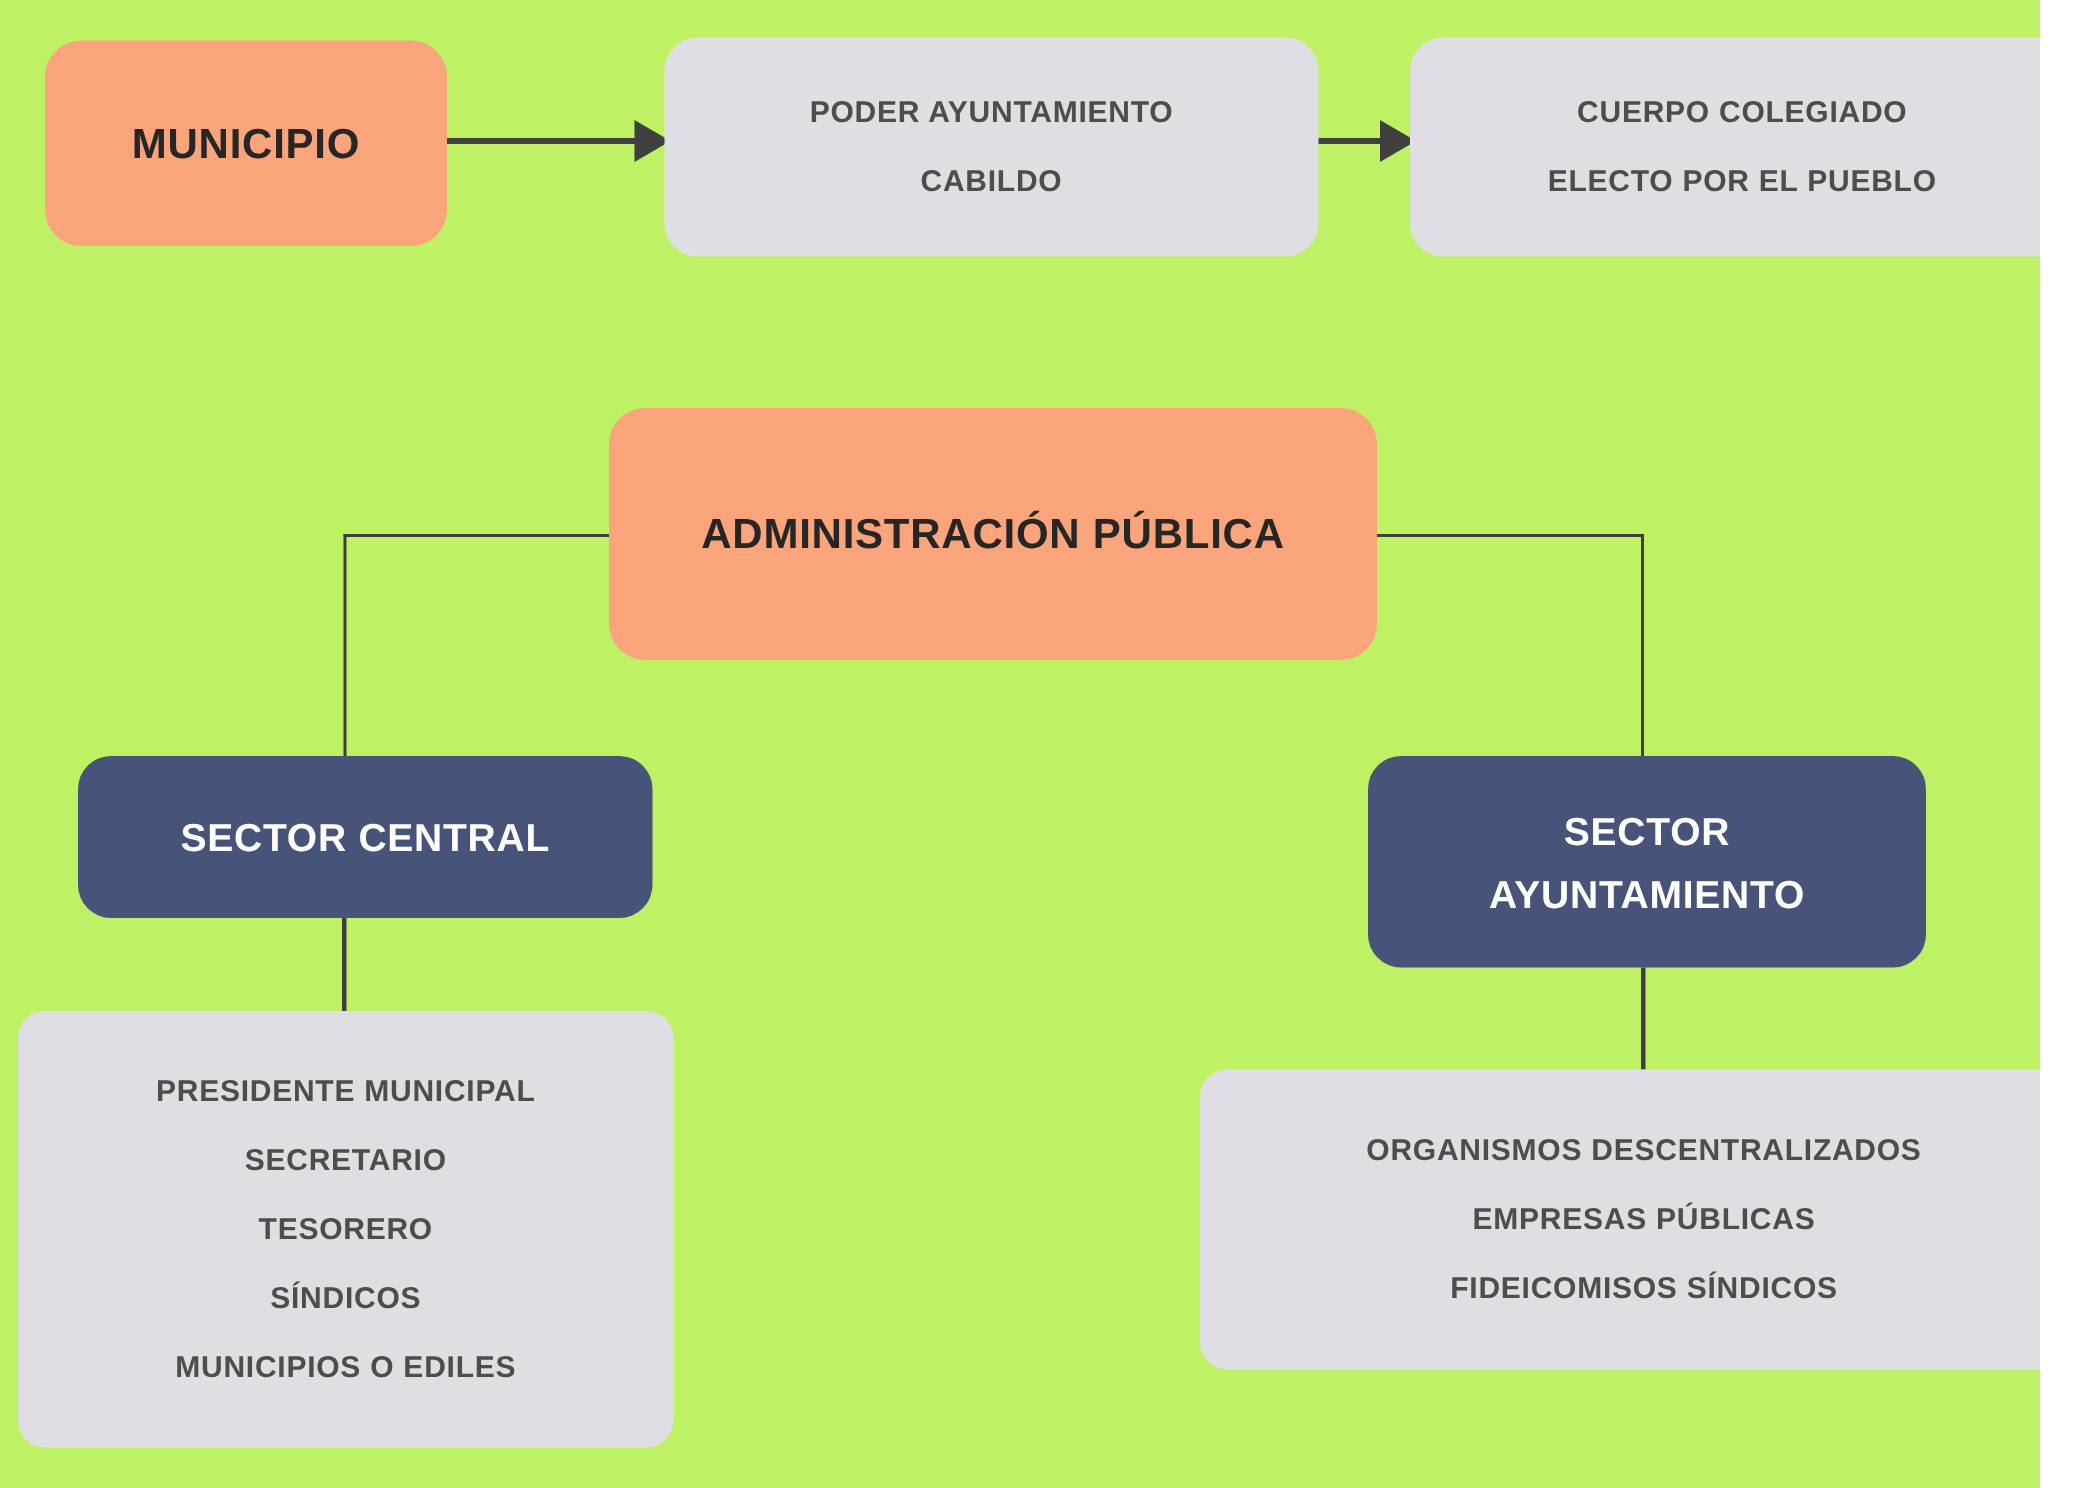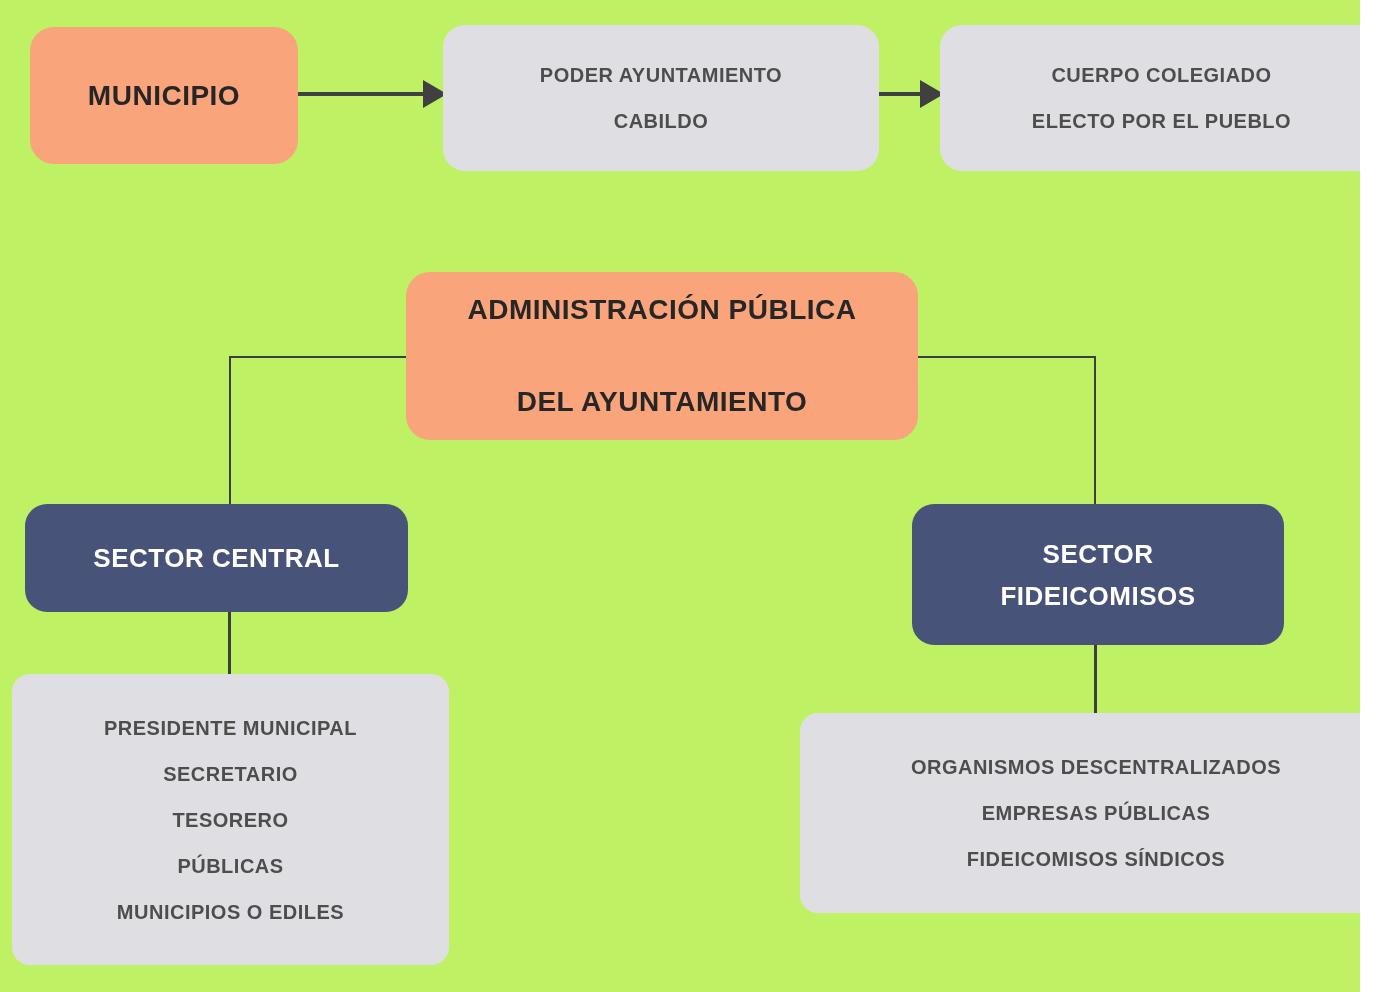--- a/index.html
+++ b/index.html
@@ -104,46 +104,45 @@
   <div class="arrow-line" style="left:879px; top:92px; width:42px;"></div>
   <div class="arrow-head" style="left:920px; top:80px;"></div>
 
   <div class="node node-gray" style="left:940px; top:25px; width:443px; height:146px;">
     <span class="line">CUERPO COLEGIADO</span>
     <span class="line">ELECTO POR EL PUEBLO</span>
   </div>
 
   <div class="node node-orange" style="left:406px; top:272px; width:512px; height:168px;gap:46px;">
     <span class="line">ADMINISTRACIÓN PÚBLICA</span>
-    <span class="line">DEL AYUNTAMIENTO</span>
   </div>
 
   <div class="conn-h" style="left:229px; top:356px; width:177px; height:2px;"></div>
   <div class="conn-v" style="left:229px; top:356px; width:2px; height:148px;"></div>
 
   <div class="conn-h" style="left:918px; top:356px; width:178px; height:2px;"></div>
   <div class="conn-v" style="left:1094px; top:356px; width:2px; height:148px;"></div>
 
-  <div class="node node-navy" style="left:25px; top:504px; width:383px; height:108px;">
+  <div class="node node-navy" style="left:52px; top:504px; width:383px; height:108px;">
     <span class="line">SECTOR CENTRAL</span>
   </div>
 
   <div class="node node-navy" style="left:912px; top:504px; width:372px; height:141px;">
     <span class="line">SECTOR</span>
-    <span class="line">FIDEICOMISOS</span>
+    <span class="line">AYUNTAMIENTO</span>
   </div>
 
   <div class="conn-v" style="left:228px; top:612px; width:3px; height:62px;"></div>
   <div class="conn-v" style="left:1094px; top:645px; width:3px; height:68px;"></div>
 
   <div class="node node-gray node-list" style="left:12px; top:674px; width:437px; height:291px;">
     <span class="line">PRESIDENTE MUNICIPAL</span>
     <span class="line">SECRETARIO</span>
     <span class="line">TESORERO</span>
-    <span class="line">PÚBLICAS</span>
+    <span class="line">SÍNDICOS</span>
     <span class="line">MUNICIPIOS O EDILES</span>
   </div>
 
   <div class="node node-gray node-list" style="left:800px; top:713px; width:592px; height:200px;">
     <span class="line">ORGANISMOS DESCENTRALIZADOS</span>
     <span class="line">EMPRESAS PÚBLICAS</span>
     <span class="line">FIDEICOMISOS SÍNDICOS</span>
   </div>
 
 </div>

